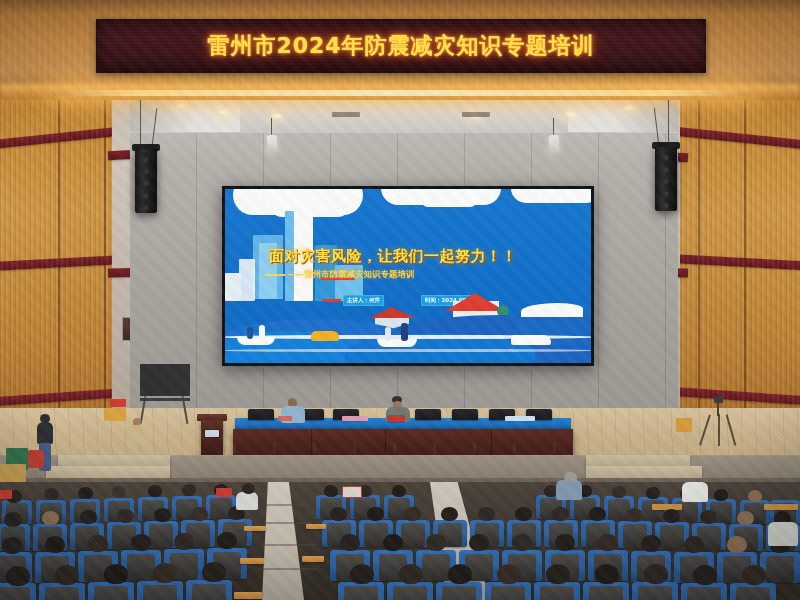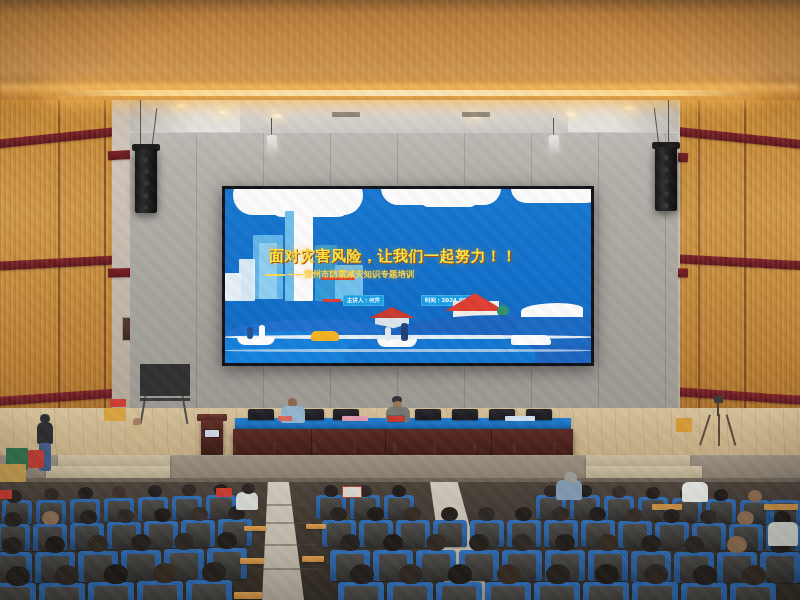--- a/index.html
+++ b/index.html
@@ -318,20 +318,23 @@
   <div class="abs downlight" style="left:470px;top:114px;"></div>
   <div class="abs downlight" style="left:566px;top:112px;"></div>
   <div class="abs downlight" style="left:624px;top:106px;"></div>
   <div class="abs vent" style="left:332px;top:112px;"></div>
   <div class="abs vent" style="left:462px;top:112px;"></div>
 
   <div class="abs ceiling-wood"></div>
   <div class="abs soffit"></div>
   <div class="abs lightstrip"></div>
 
+  <div class="abs banner">
+    <span class="banner-text">雷州市2024年防震减灾知识专题培训</span>
+  </div>
 
   <div class="abs" style="left:124px;top:100px;width:40px;height:90px;">
     <div class="abs spk-cable" style="left:16px;top:0;height:44px;"></div>
     <div class="abs spk-cable" style="left:30px;top:8px;height:38px;transform:rotate(7deg);"></div>
     <div class="abs spk-yoke" style="left:8px;top:44px;width:28px;"></div>
     <div class="abs spk-box" style="left:11px;top:49px;width:22px;height:64px;"></div>
   </div>
   <div class="abs" style="left:648px;top:100px;width:40px;height:90px;">
     <div class="abs spk-cable" style="left:20px;top:0;height:42px;"></div>
     <div class="abs spk-cable" style="left:8px;top:8px;height:36px;transform:rotate(-7deg);"></div>

